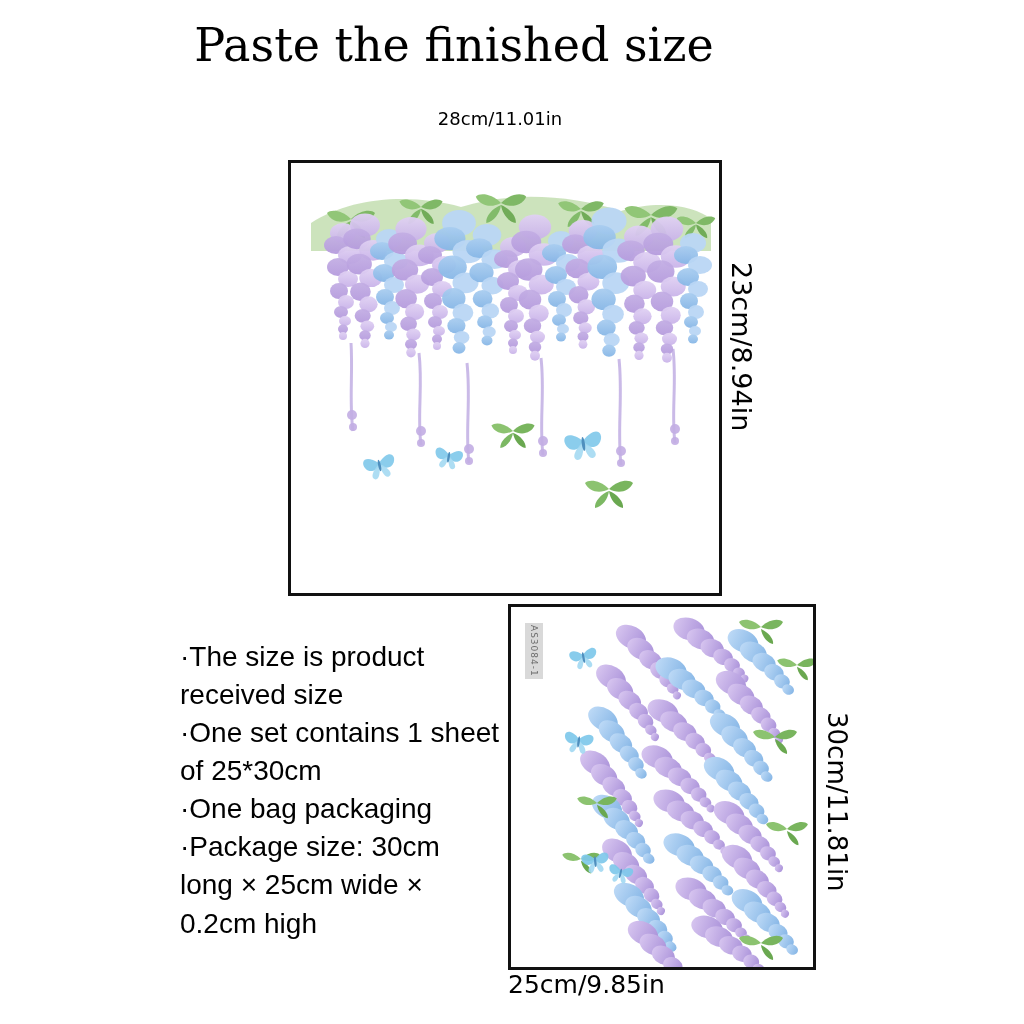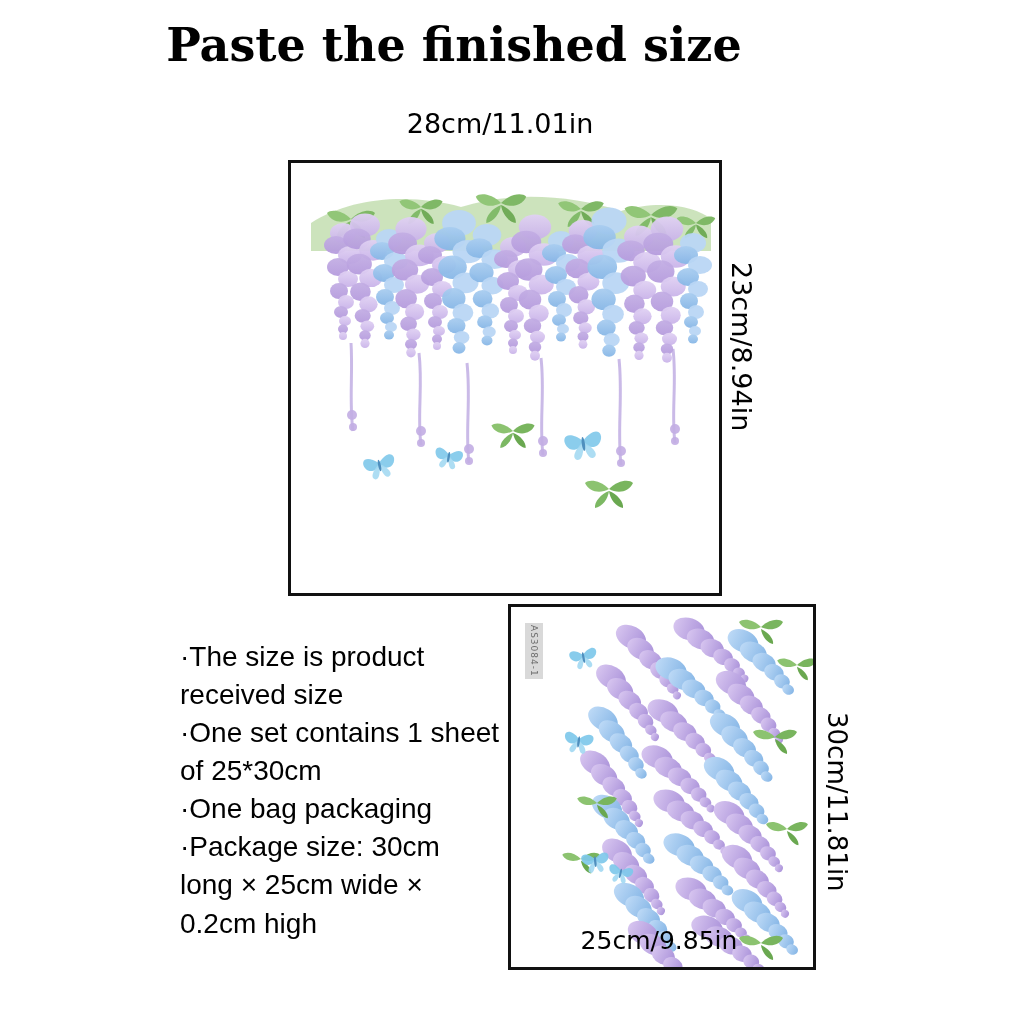--- a/index.html
+++ b/index.html
@@ -16,32 +16,32 @@
     overflow: hidden;
   }
 
   .page-title {
     position: absolute;
     top: 18px;
     left: 0;
     width: 908px;
     text-align: center;
     font-size: 46px;
-    font-weight: 700;
+    font-weight: 400;
     letter-spacing: 0px;
     font-family: "DejaVu Serif", serif;
   }
 
   .dim-top-label {
     position: absolute;
     top: 108px;
     left: 280px;
     width: 440px;
     text-align: center;
-    font-size: 27px;
+    font-size: 18px;
     font-family: "DejaVu Sans", sans-serif;
   }
 
   .panel-main {
     position: absolute;
     left: 288px;
     top: 160px;
     width: 428px;
     height: 430px;
     border: 3px solid #111111;
@@ -77,23 +77,23 @@
     top: 712px;
     font-size: 26px;
     writing-mode: vertical-rl;
     text-orientation: mixed;
     font-family: "DejaVu Sans", sans-serif;
   }
 
   .dim-bottom-label {
     position: absolute;
     left: 508px;
-    top: 926px;
+    top: 970px;
     width: 302px;
-    text-align: center;
+    text-align: left;
     font-size: 25px;
     font-family: "DejaVu Sans", sans-serif;
   }
 
   .spec-text {
     position: absolute;
     left: 180px;
     top: 638px;
     width: 320px;
     font-size: 28px;

